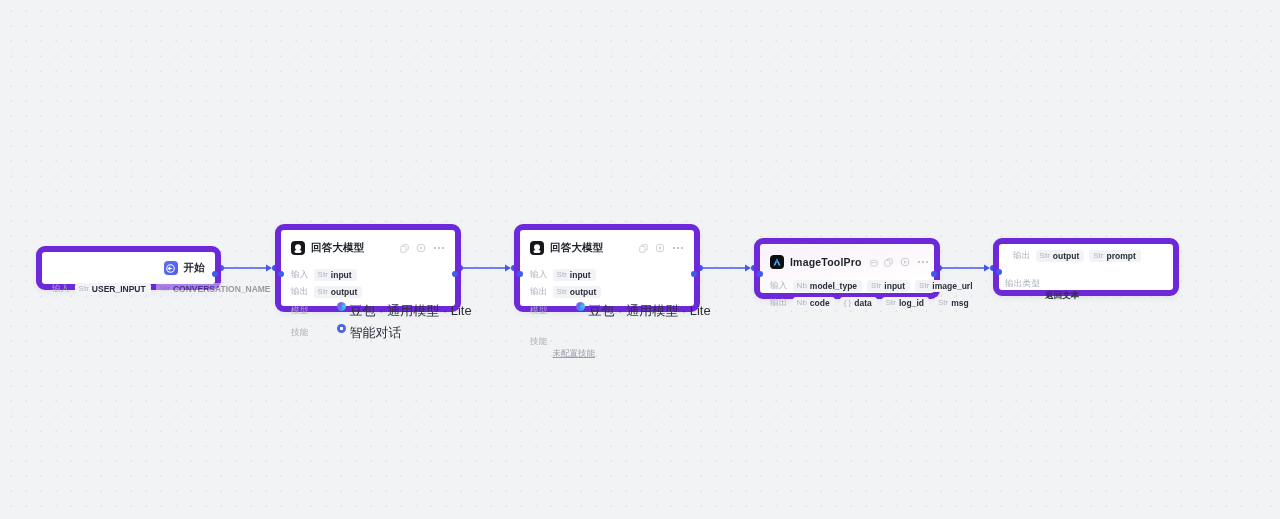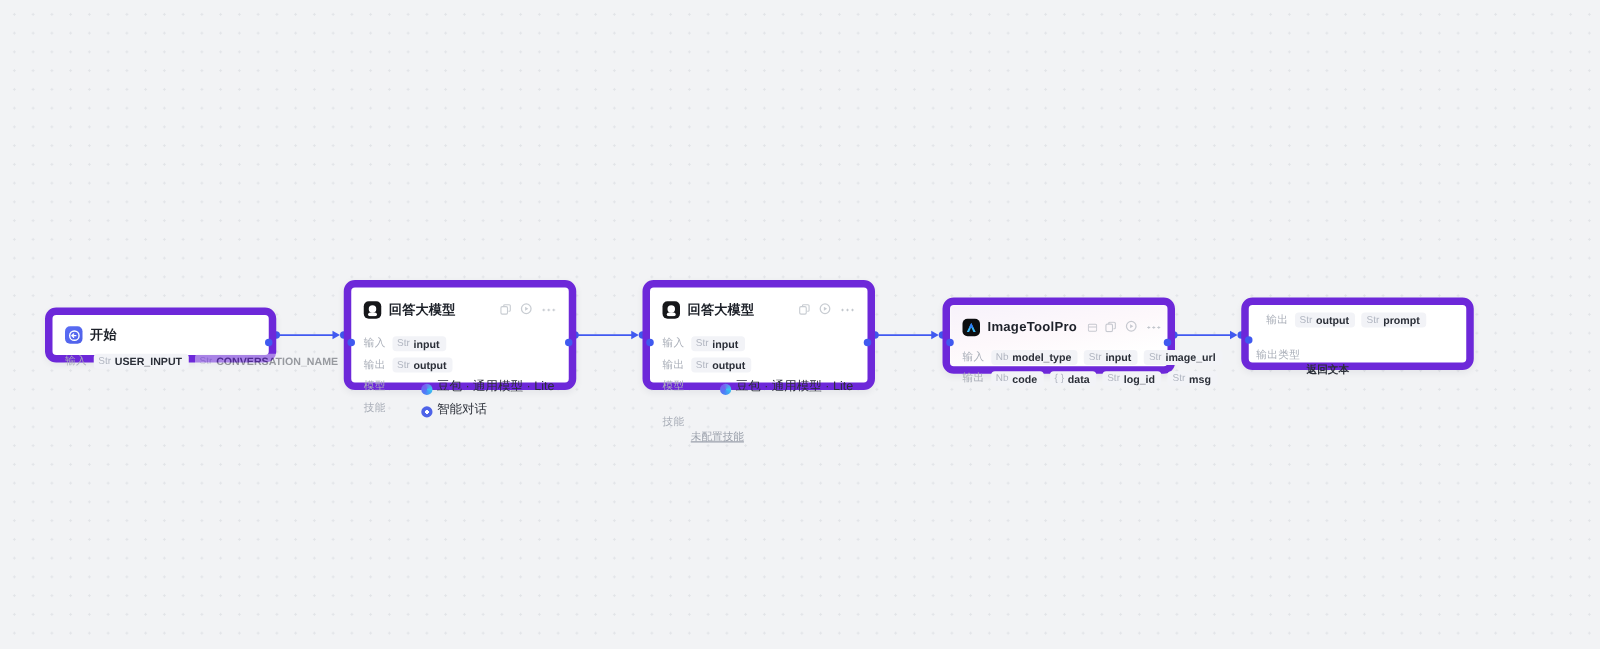--- a/index.html
+++ b/index.html
@@ -59,21 +59,21 @@
     display:inline-flex;align-items:center;gap:3px;
     background:#f2f3f7;border-radius:3px;
     padding:1px 5px 1px 4px;
     font-size:8.5px;color:#2b2f38;font-weight:bold;
     white-space:nowrap;
   }
   .tag .ty{color:#b0b5c0;font-weight:normal;font-size:8px;}
   .tag.fade{opacity:.45;}
   .plain{font-size:8.5px;color:#2b2f38;font-weight:bold;white-space:nowrap;margin-top:24px;}
   .plain.muted{color:#9aa0ab;font-weight:normal;text-decoration:underline;}
-  .rowtext{font-size:10px;color:#2b2f38;display:flex;align-items:flex-end;gap:4px;white-space:nowrap;padding-left:23px;}
+  .rowtext{font-size:13px;color:#2b2f38;display:flex;align-items:flex-start;gap:4px;white-space:nowrap;padding-left:23px;}
   .dot-ic{width:9px;height:9px;border-radius:50%;flex:none;}
   .dot-ic.model{background:conic-gradient(from 210deg,#4f7bf7,#7b5cf0,#38c7f0,#4f7bf7);}
   .dot-ic.skill{background:radial-gradient(circle at 50% 50%,#ffffff 0 22%,#4e63e8 25% 100%);}
   .more-btn{
     margin-left:auto;background:#f2f3f7;border-radius:3px;width:16px;height:11px;
     display:flex;align-items:center;justify-content:center;
   }
   .more-btn .ellipsis{width:8px;}
   .more-btn .ellipsis::before{width:8px;background-size:3px 2px;}
 
@@ -131,21 +131,21 @@
   <div class="edge" style="left:936px;top:263px;width:60px;">
     <svg width="60" height="10" viewBox="0 0 60 10">
       <circle cx="3" cy="5" r="3" fill="#4059f0"></circle>
       <line x1="5" y1="5" x2="49" y2="5" stroke="#4059f0" stroke-width="1.4"></line>
       <path d="M48 1.6 L54 5 L48 8.4 Z" fill="#4059f0"></path>
       <circle cx="57" cy="5" r="3" fill="#4059f0"></circle>
     </svg>
   </div>
 
   <div class="node" style="left:36px;top:246px;width:185px;height:44px;">
-    <div class="node-head" style="padding-bottom:2px;">
+    <div class="node-head" style="padding-bottom:2px;justify-content:flex-end;">
       <span class="isq start">
         <svg width="9" height="9" viewBox="0 0 12 12">
           <circle cx="6" cy="6" r="5" fill="none" stroke="#ffffff" stroke-width="1.5"></circle>
           <path d="M7.6 6 H3.4 M5.2 4.2 L3.2 6 L5.2 7.8" fill="none" stroke="#ffffff" stroke-width="1.4" stroke-linecap="round" stroke-linejoin="round"></path>
         </svg>
       </span>
       <span class="node-title">开始</span>
     </div>
     <div class="node-body">
       <div class="row">

